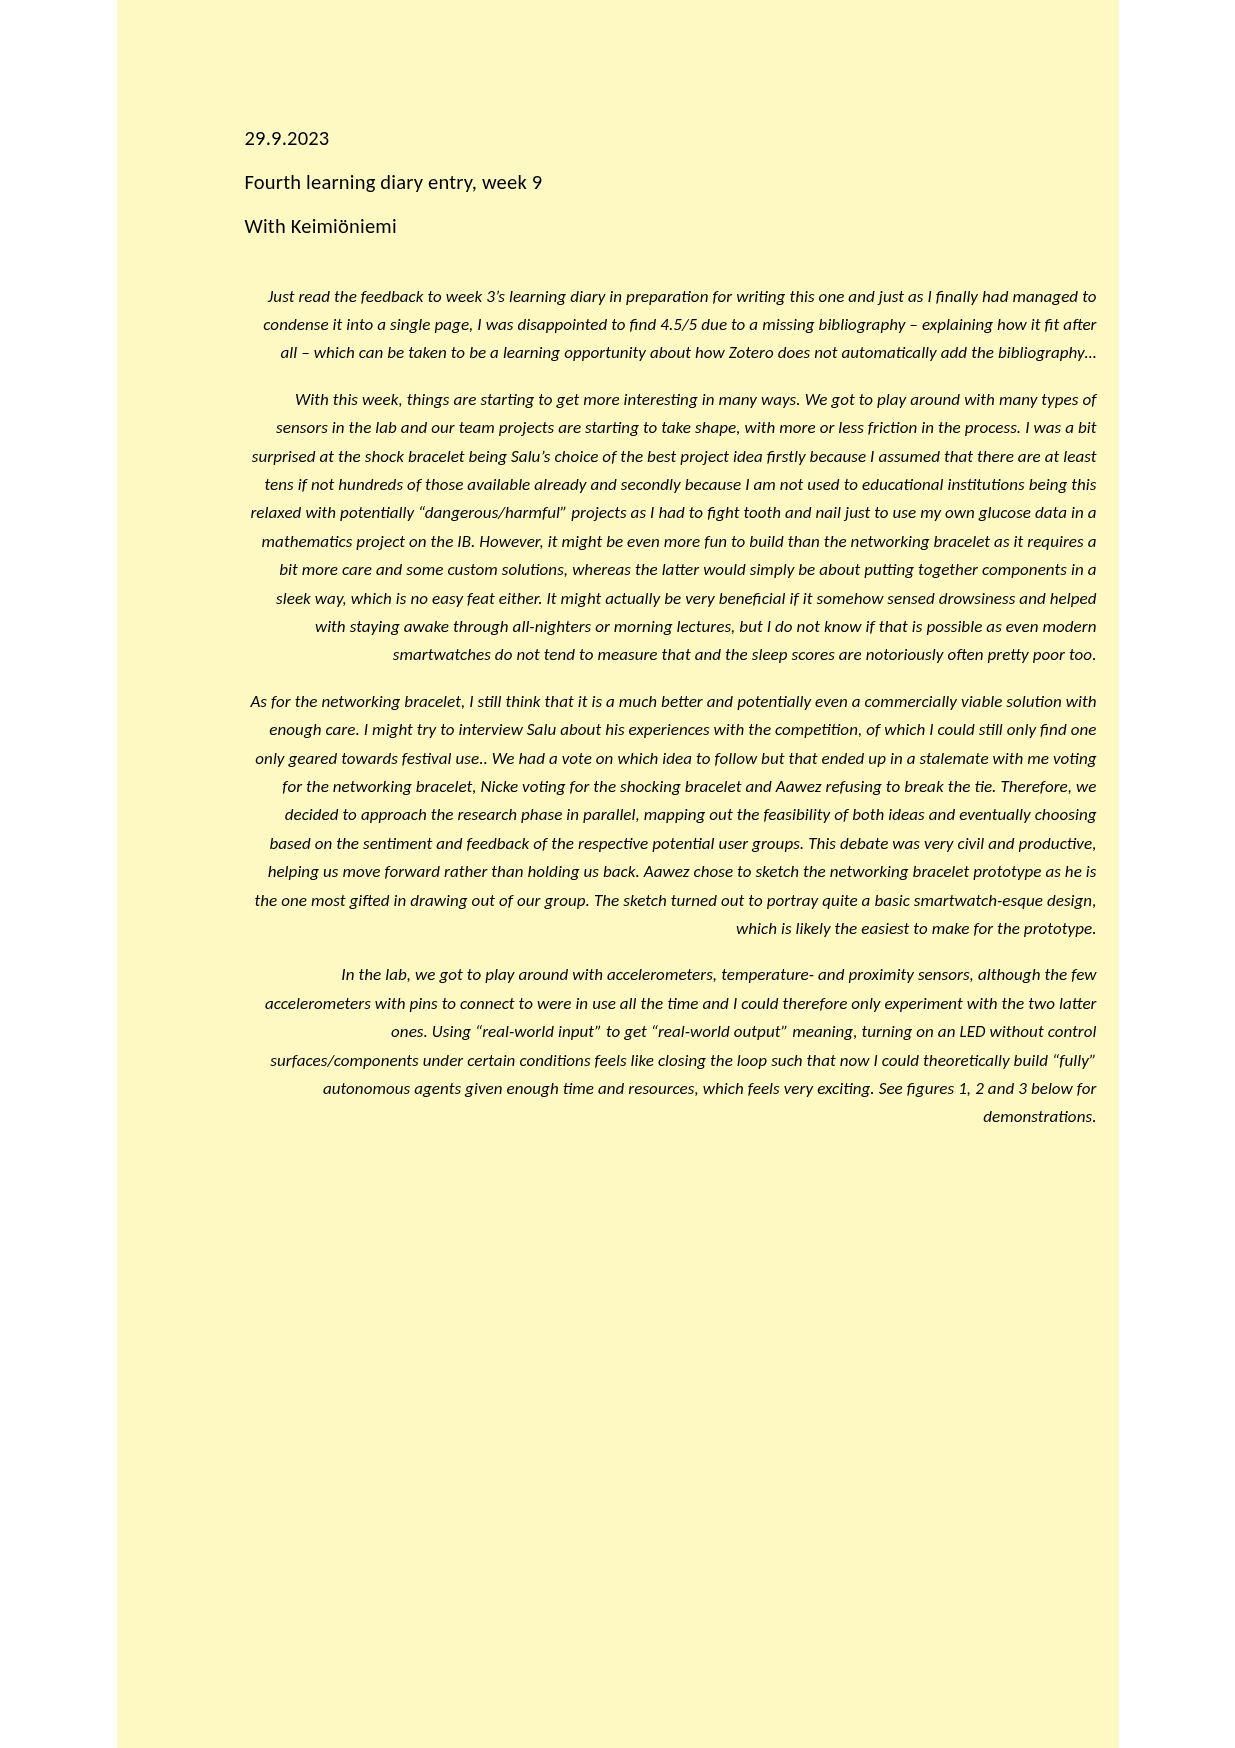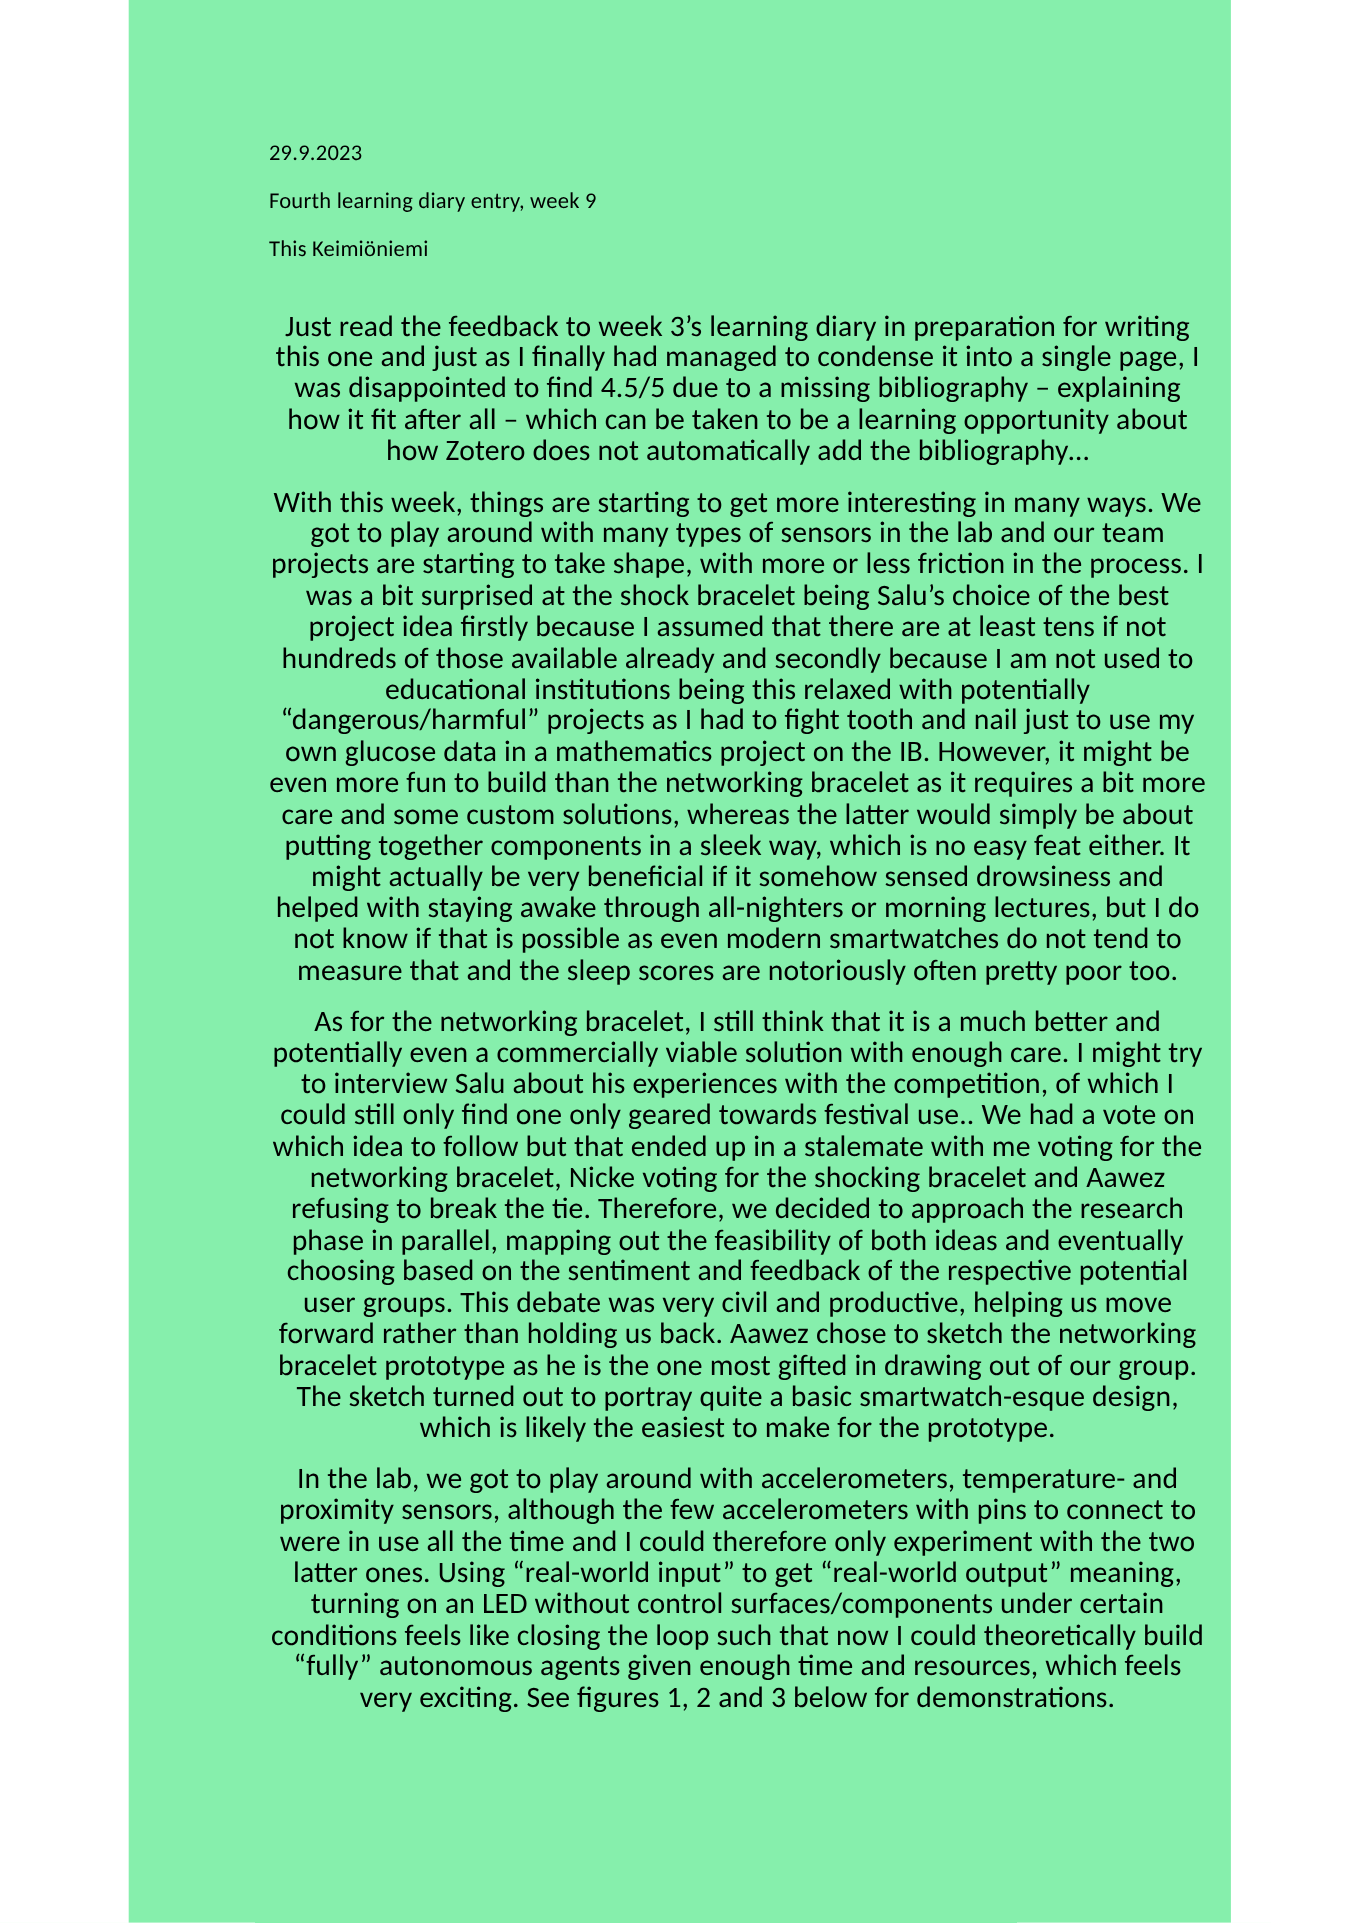--- a/index.html
+++ b/index.html
@@ -10,64 +10,65 @@
   }
   body {
     font-family: "Carlito", "Liberation Sans", sans-serif;
     color: #000000;
   }
   .page {
     position: relative;
     width: 1002px;
     height: 1748px;
     margin: 0 auto;
-    background: #86efac;
+    background: #fef9c3;
     box-sizing: border-box;
     overflow: hidden;
   }
   .content {
     position: absolute;
     left: 128px;
     top: 128px;
     width: 852px;
   }
   .meta-line {
     font-size: 20.5px;
     line-height: 1.0;
     margin: 0 0 23.5px 0;
     letter-spacing: 0.01em;
     white-space: pre;
   }
   .meta-block {
     margin-bottom: 46px;
   }
   .para {
-    font-size: 27px;
+    font-size: 17px;
     line-height: 28.4px;
     margin: 0 0 18px 0;
-    text-align: center;
+    text-align: right;
     letter-spacing: 0.004em;
     word-spacing: 0.004em;
     -webkit-font-feature-settings: "liga" 1, "clig" 1;
     font-feature-settings: "liga" 1, "clig" 1;
+    font-style: italic;
   }
   .para:last-child {
     margin-bottom: 12px;
   }
 </style>
 </head>
 <body>
 
 <div class="page">
   <div class="content">
 
     <div class="meta-block">
       <p class="meta-line">29.9.2023</p>
       <p class="meta-line">Fourth learning diary entry, week 9</p>
-      <p class="meta-line">This Keimiöniemi</p>
+      <p class="meta-line">With Keimiöniemi</p>
     </div>
 
     <p class="para">Just read the feedback to week 3’s learning diary in preparation for writing this one and just as I finally had managed to condense it into a single page, I was disappointed to find 4.5/5 due to a missing bibliography – explaining how it fit after all – which can be taken to be a learning opportunity about how Zotero does not automatically add the bibliography…</p>
     <p class="para">With this week, things are starting to get more interesting in many ways. We got to play around with many types of sensors in the lab and our team projects are starting to take shape, with more or less friction in the process. I was a bit surprised at the shock bracelet being Salu’s choice of the best project idea firstly because I assumed that there are at least tens if not hundreds of those available already and secondly because I am not used to educational institutions being this relaxed with potentially “dangerous/harmful” projects as I had to fight tooth and nail just to use my own glucose data in a mathematics project on the IB. However, it might be even more fun to build than the networking bracelet as it requires a bit more care and some custom solutions, whereas the latter would simply be about putting together components in a sleek way, which is no easy feat either. It might actually be very beneficial if it somehow sensed drowsiness and helped with staying awake through all-nighters or morning lectures, but I do not know if that is possible as even modern smartwatches do not tend to measure that and the sleep scores are notoriously often pretty poor too.</p>
     <p class="para">As for the networking bracelet, I still think that it is a much better and potentially even a commercially viable solution with enough care. I might try to interview Salu about his experiences with the competition, of which I could still only find one only geared towards festival use.. We had a vote on which idea to follow but that ended up in a stalemate with me voting for the networking bracelet, Nicke voting for the shocking bracelet and Aawez refusing to break the tie. Therefore, we decided to approach the research phase in parallel, mapping out the feasibility of both ideas and eventually choosing based on the sentiment and feedback of the respective potential user groups. This debate was very civil and productive, helping us move forward rather than holding us back. Aawez chose to sketch the networking bracelet prototype as he is the one most gifted in drawing out of our group. The sketch turned out to portray quite a basic smartwatch-esque design, which is likely the easiest to make for the prototype.</p>
     <p class="para">In the lab, we got to play around with accelerometers, temperature- and proximity sensors, although the few accelerometers with pins to connect to were in use all the time and I could therefore only experiment with the two latter ones. Using “real-world input” to get “real-world output” meaning, turning on an LED without control surfaces/components under certain conditions feels like closing the loop such that now I could theoretically build “fully” autonomous agents given enough time and resources, which feels very exciting. See figures 1, 2 and 3 below for demonstrations.</p>
 
   </div>
 </div>
 

